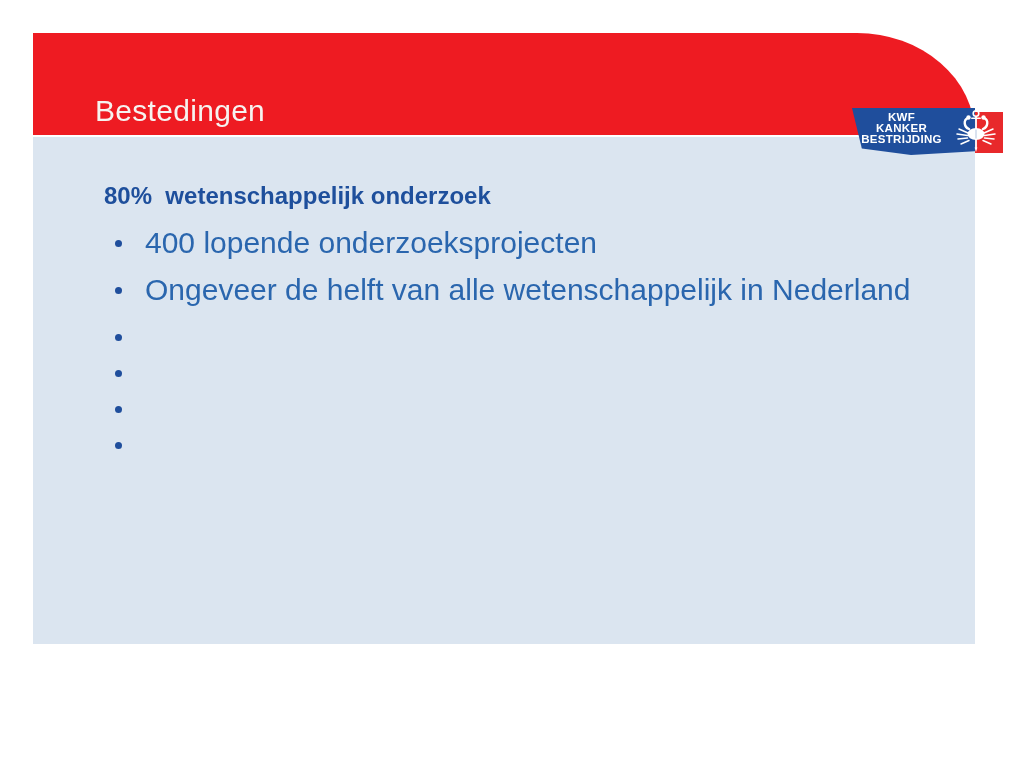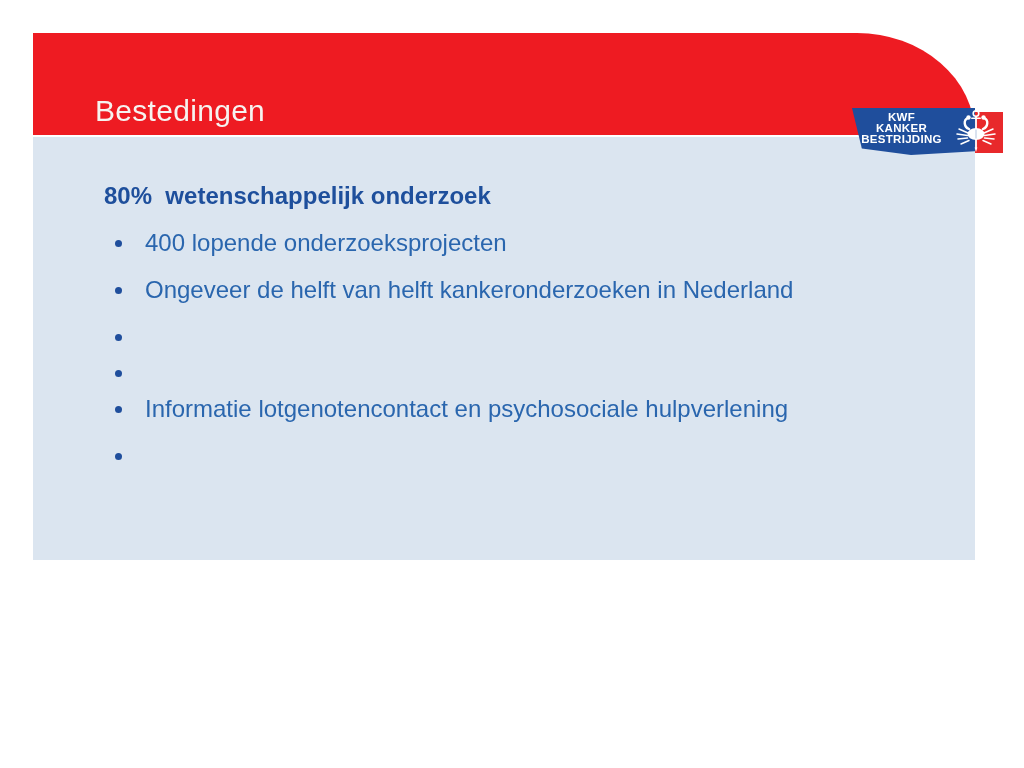--- a/index.html
+++ b/index.html
@@ -1,18 +1,18 @@
 <!DOCTYPE html>
 <html><head>
 <meta charset="utf-8">
 <title>Bestedingen</title>
 <style>
   html,body{margin:0;padding:0;background:#ffffff;}
   .stage{
-    position:relative;width:1024px;height:560px;overflow:hidden;
+    position:relative;width:1024px;height:644px;overflow:hidden;
     background:#ffffff;
     font-family:"Liberation Sans","DejaVu Sans",sans-serif;
   }
   
   .header{
     position:absolute;left:33px;top:33px;width:942px;height:102px;
     background:#ee1b22;
     border-top-right-radius:118px 102px;
   }
   .page-title{
@@ -59,21 +59,21 @@
   .bullet-row{
     display:flex;align-items:flex-start;
     margin-top:17px;padding-left:82px;
   }
   .bullet-dot{
     flex:0 0 auto;width:7px;height:7px;border-radius:50%;
     background:#1f4e9c;margin-top:12px;
   }
   .bullet-text{
     margin-left:23px;
-    font-size:24px;line-height:30px;color:#2a66ae;white-space:pre-wrap;
+    font-size:30px;line-height:30px;color:#2a66ae;white-space:pre-wrap;
   }
 </style>
 </head>
 <body>
 
 <div class="stage">
 
   <div class="header">
     <div class="page-title">Bestedingen</div>
   </div>
@@ -123,34 +123,33 @@
   <div class="content">
 
     <div class="sec1">
       <div class="section-heading">80%  wetenschappelijk onderzoek</div>
       <div class="bullet-row">
         <span class="bullet-dot"></span>
         <span class="bullet-text">400 lopende onderzoeksprojecten</span>
       </div>
       <div class="bullet-row">
         <span class="bullet-dot"></span>
-        <span class="bullet-text">Ongeveer de helft van helft kankeronderzoeken in Nederland</span>
+        <span class="bullet-text">Ongeveer de helft van alle wetenschappelijk in Nederland</span>
       </div>
     </div>
 
     <div class="sec2">
       <div class="bullet-row">
         <span class="bullet-dot"></span>
       </div>
       <div class="bullet-row">
         <span class="bullet-dot"></span>
       </div>
       <div class="bullet-row">
         <span class="bullet-dot"></span>
-        <span class="bullet-text">Informatie lotgenotencontact en psychosociale hulpverlening</span>
       </div>
       <div class="bullet-row">
         <span class="bullet-dot"></span>
       </div>
     </div>
 
   </div>
 </div>
 
 </body></html>

